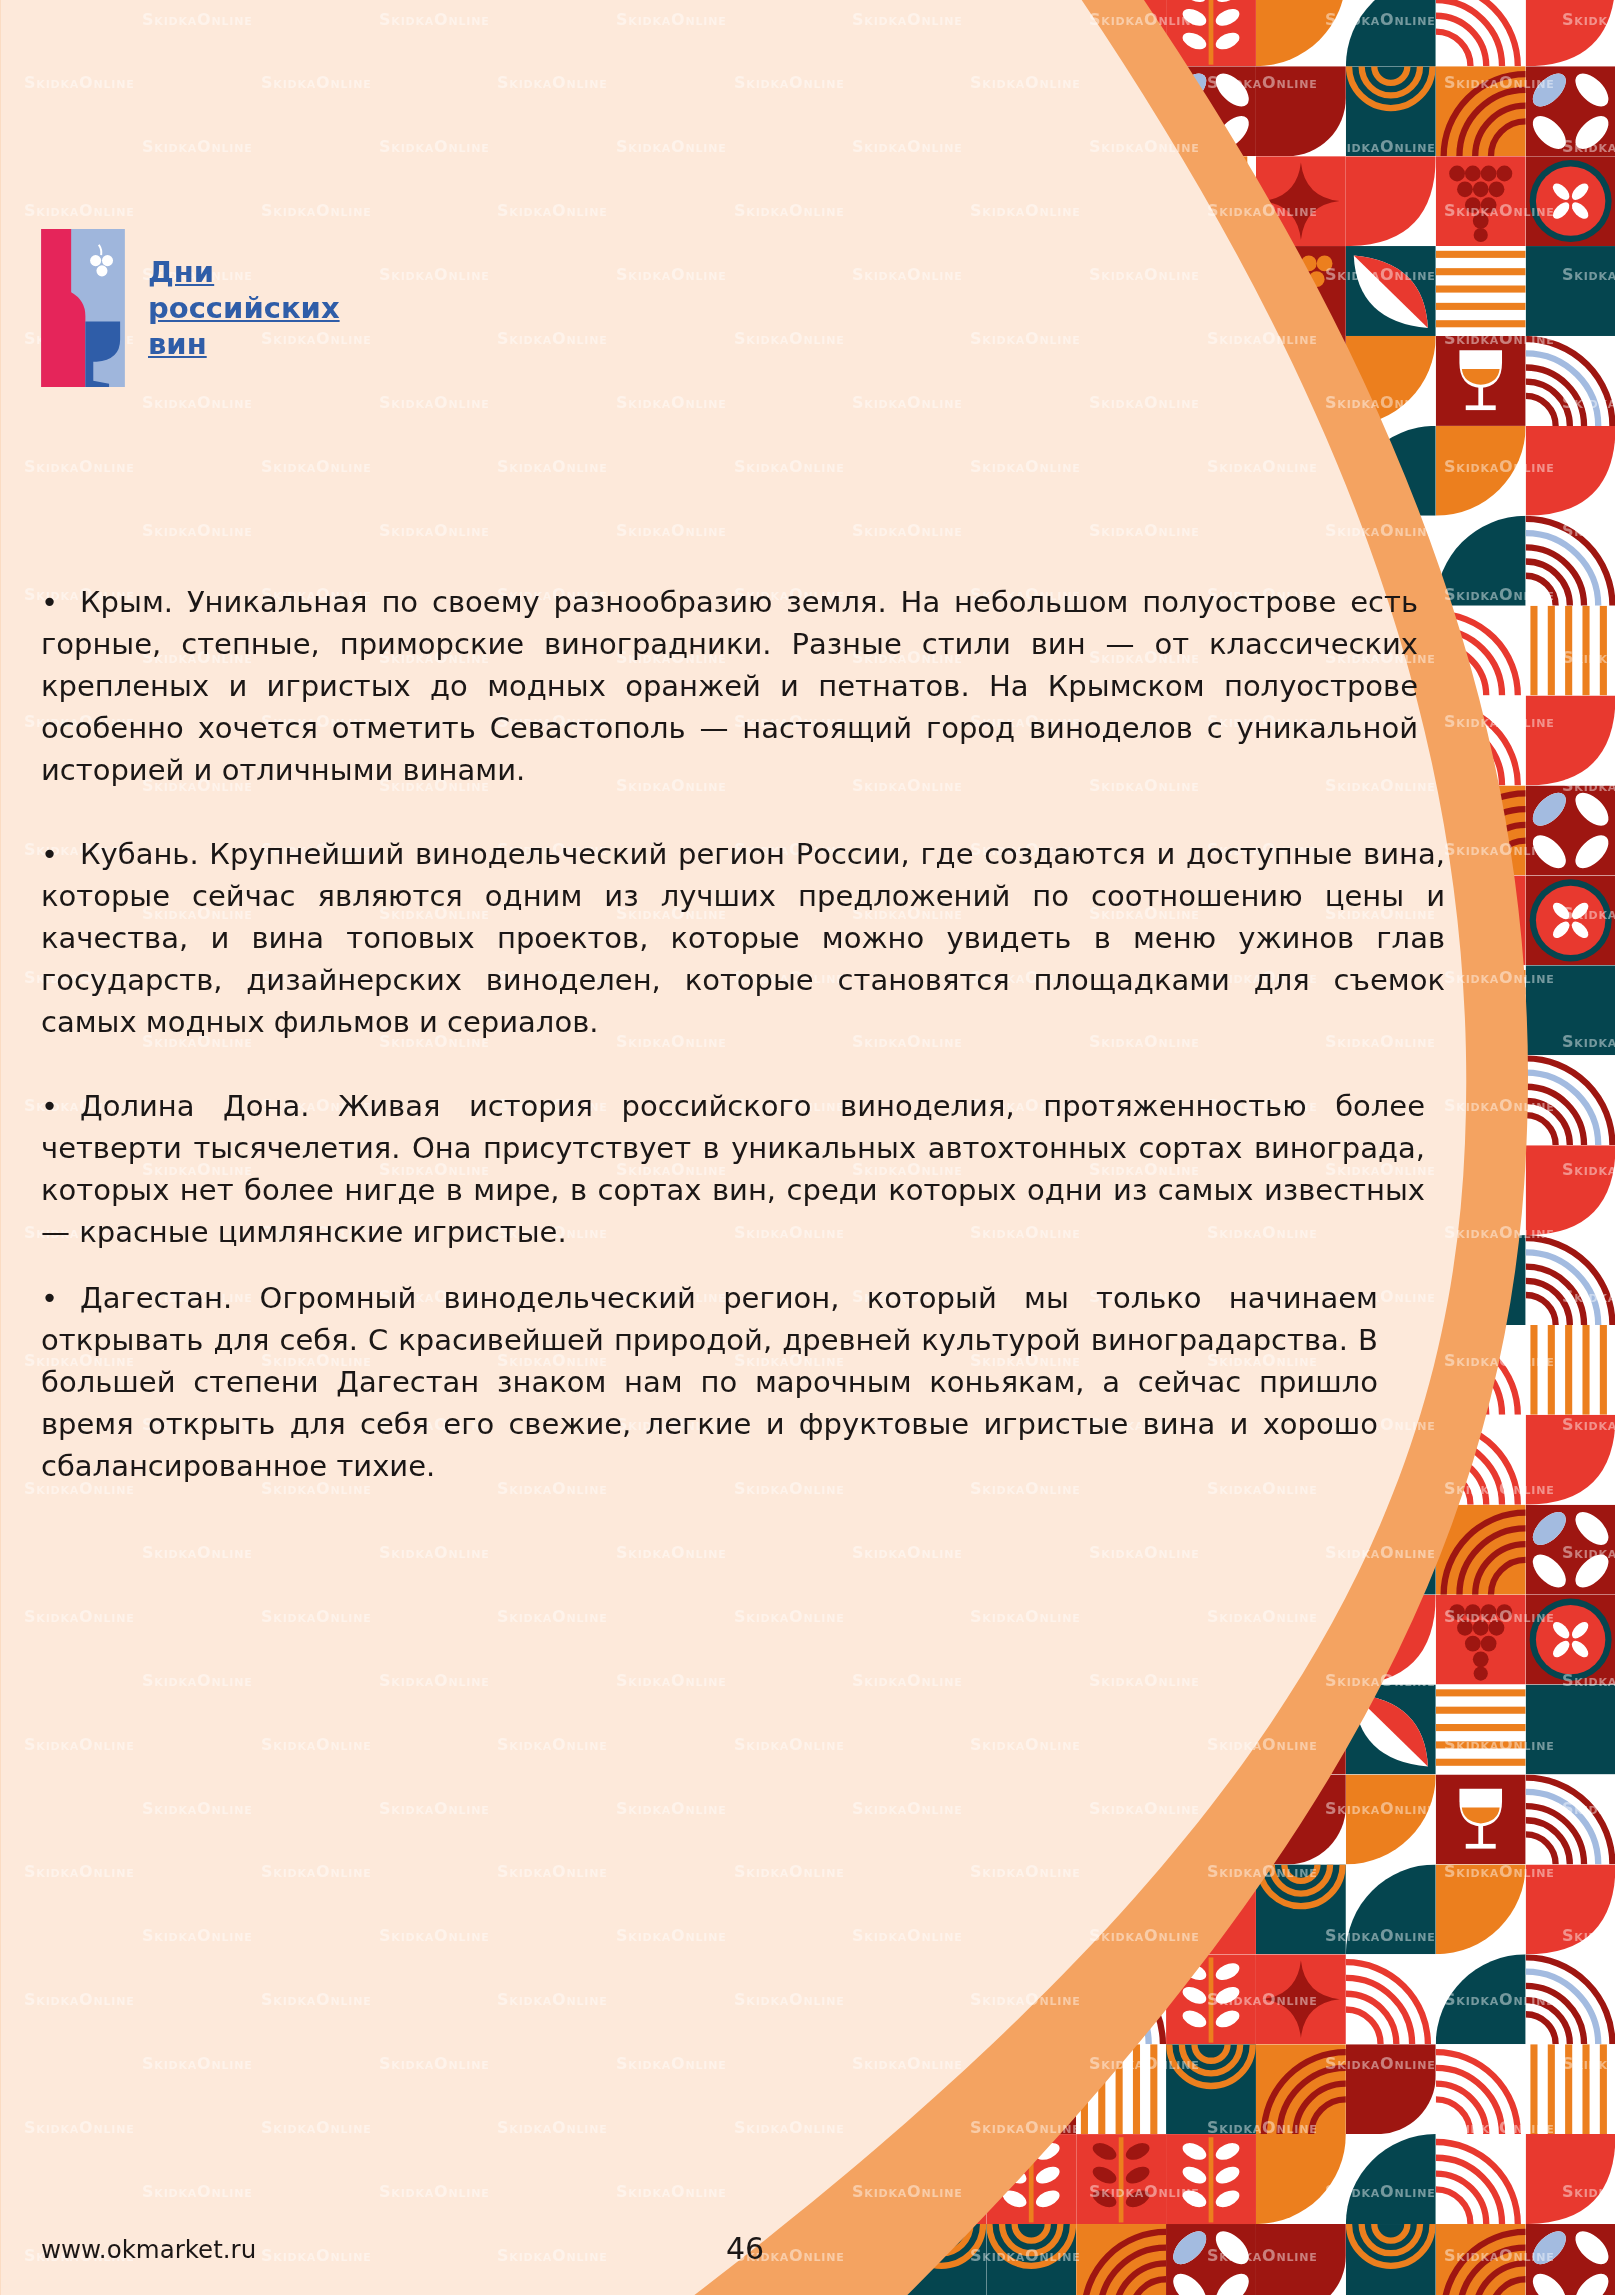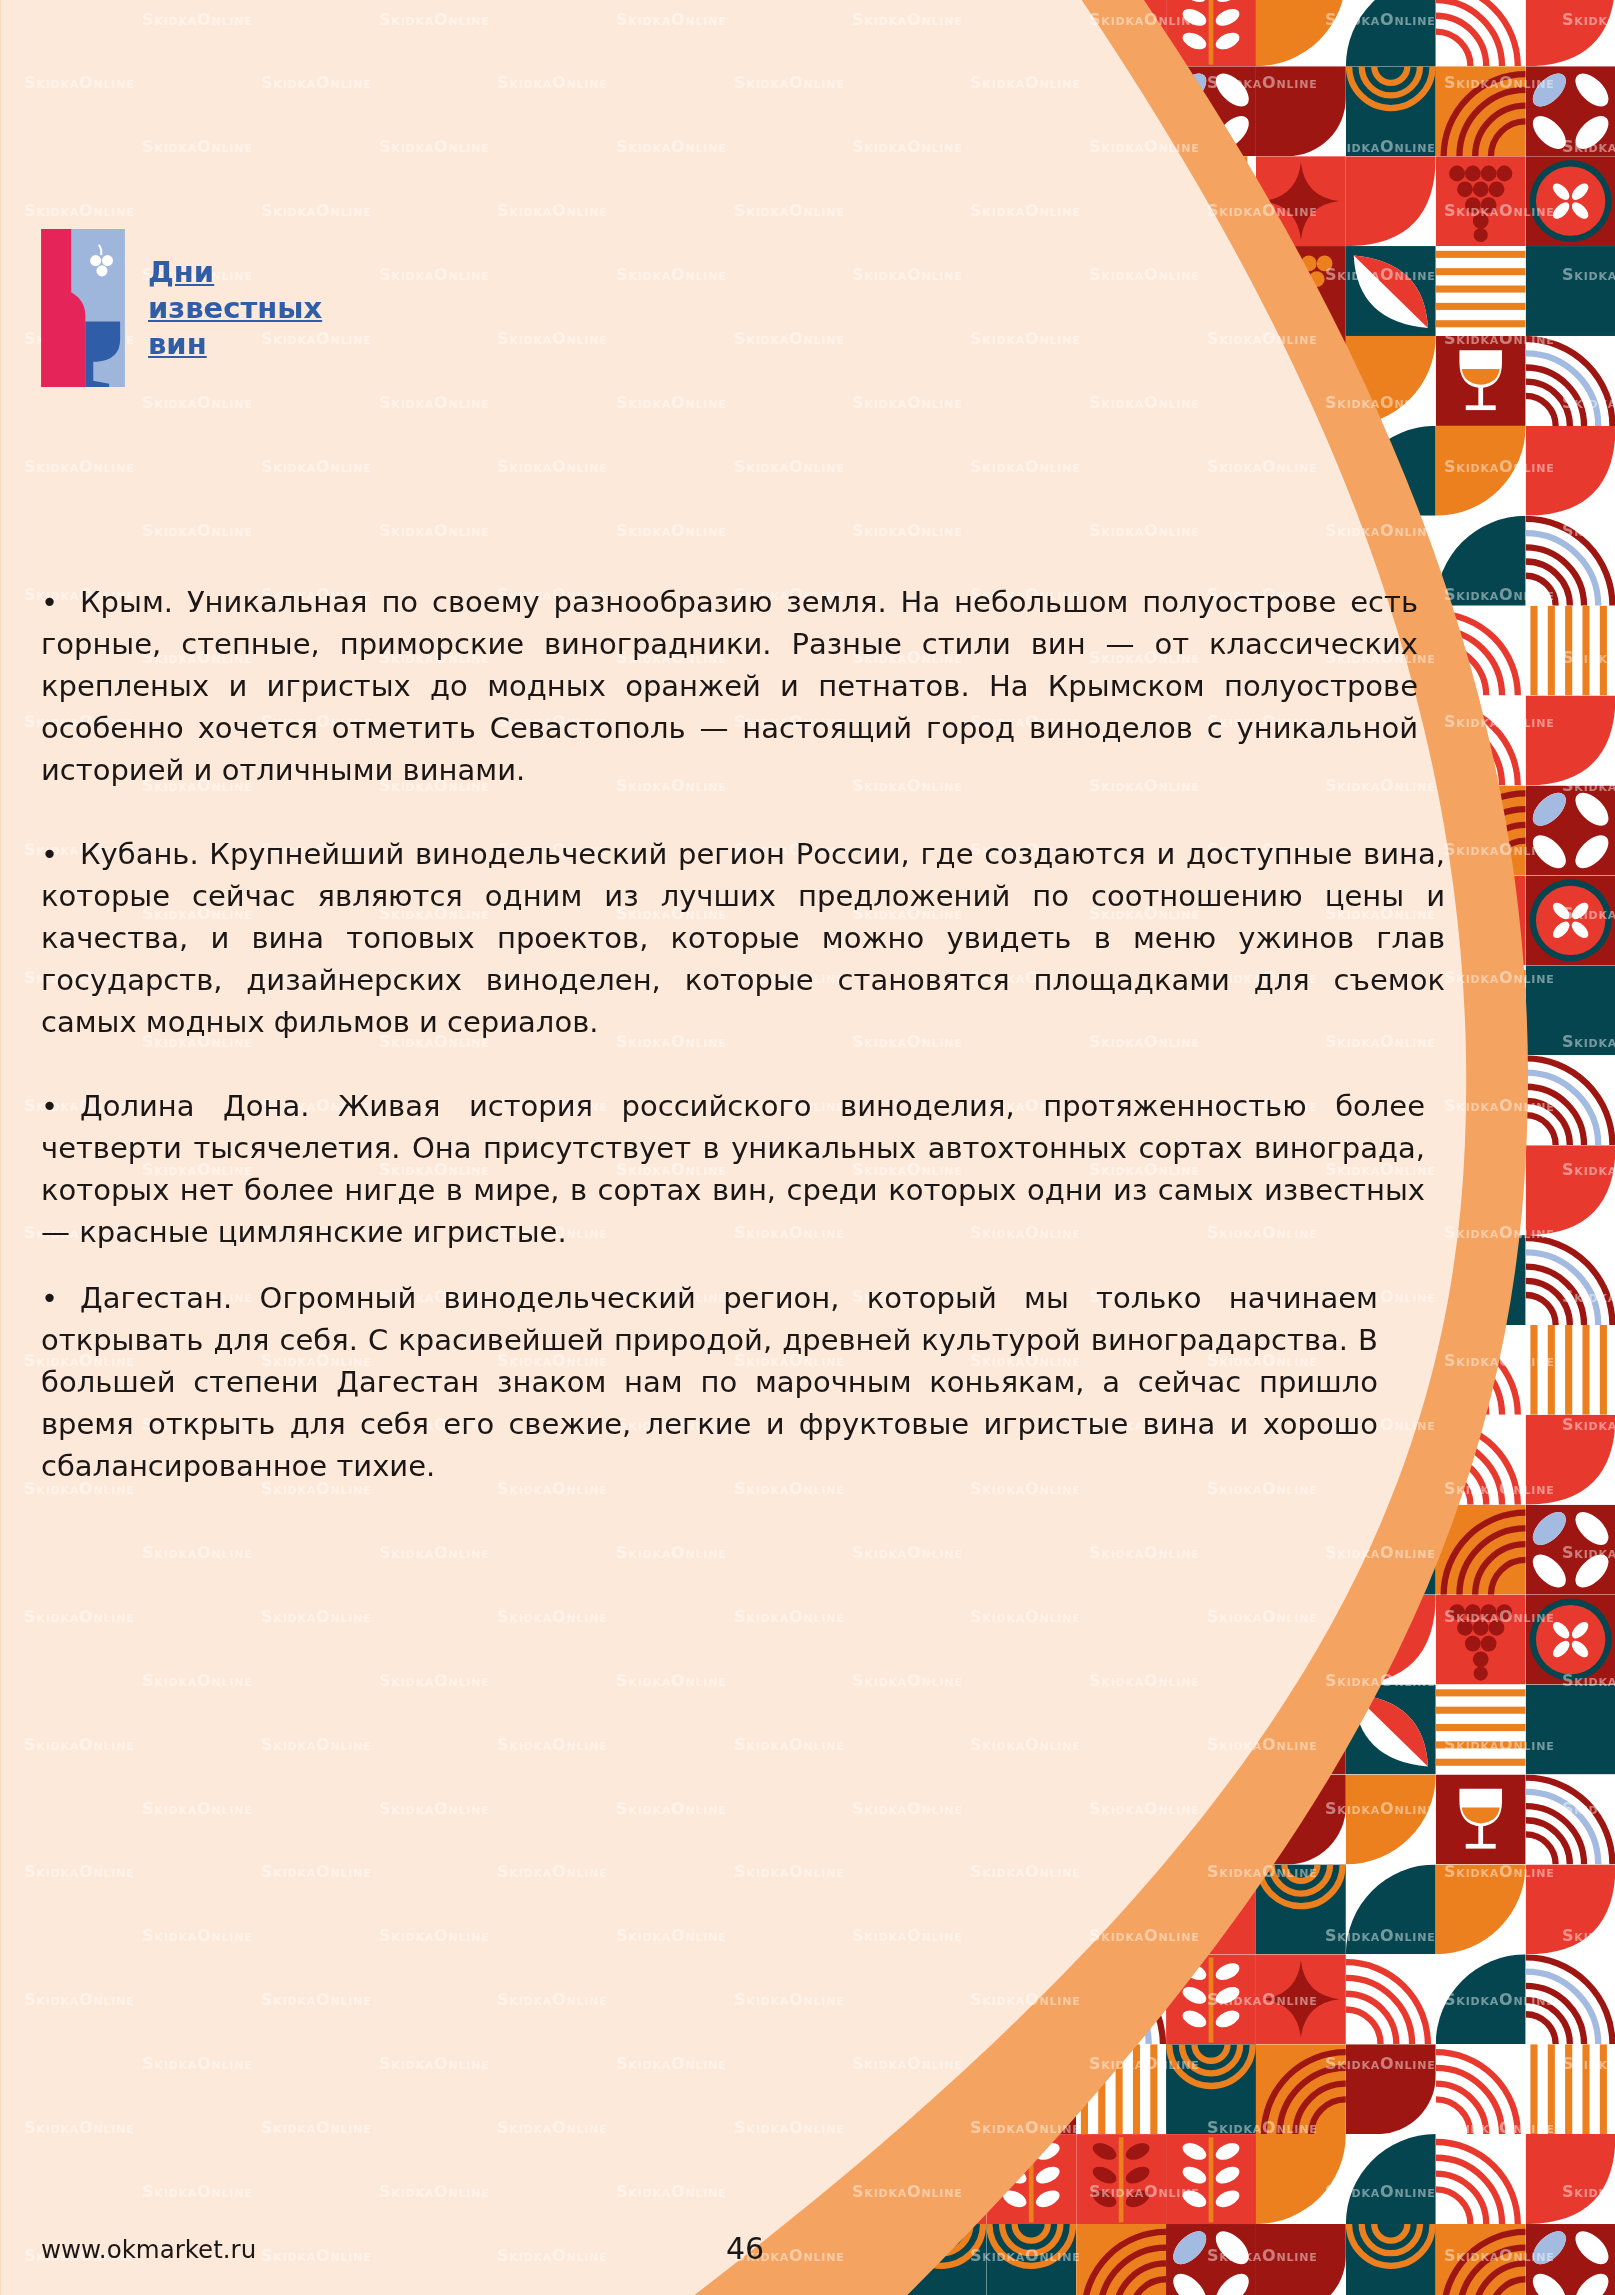--- a/index.html
+++ b/index.html
@@ -729,21 +729,21 @@
     <path d="M56 117 L100 117 L100 140 Q100 166 70 168 L66 168 L66 192 L86 196 L86 200 L56 200 Z" fill="#2f5da8"></path>
     <g fill="#fff">
       <circle cx="69" cy="40" r="7"></circle>
         <circle cx="84" cy="40" r="7"></circle>
         <circle cx="77" cy="53" r="7"></circle>
     </g>
     <path d="M73 20 Q77 26 76 33" stroke="#fff" stroke-width="2.5" fill="none"></path>
   </svg>
   <div class="logo-text">
     <span>Дни</span>
-    <span>известных</span>
+    <span>российских</span>
     <span>вин</span>
   </div>
 </div>
 
 <div class="content">
 
   <p class="para p-crimea">
     <span class="bullet">•</span><span>Крым. Уникальная по своему разнообразию земля. На небольшом полуострове есть горные, степные, приморские виноградники. Разные стили вин — от классических крепленых и игристых до модных оранжей и петнатов. На Крымском полуострове особенно хочется отметить Севастополь — настоящий город виноделов с уникальной историей и отличными винами.</span>
   </p>
 

